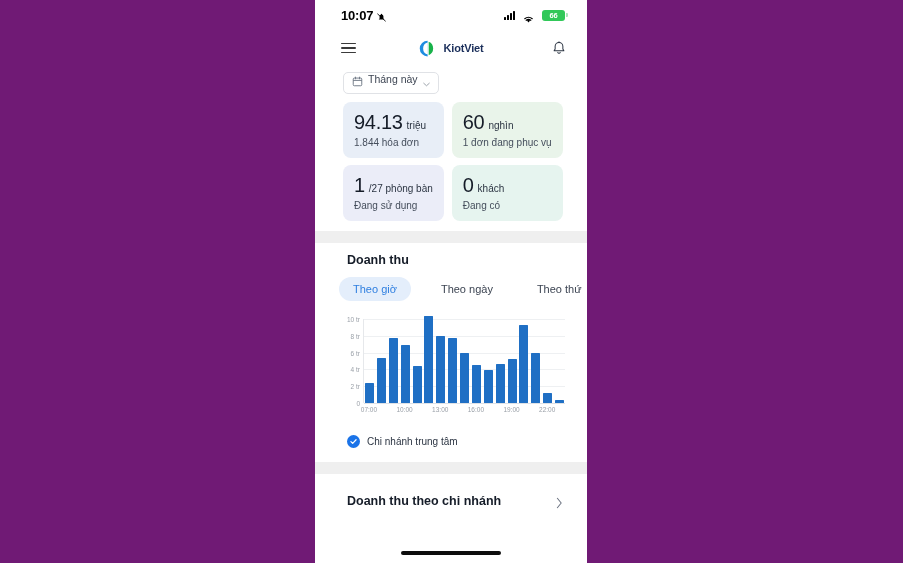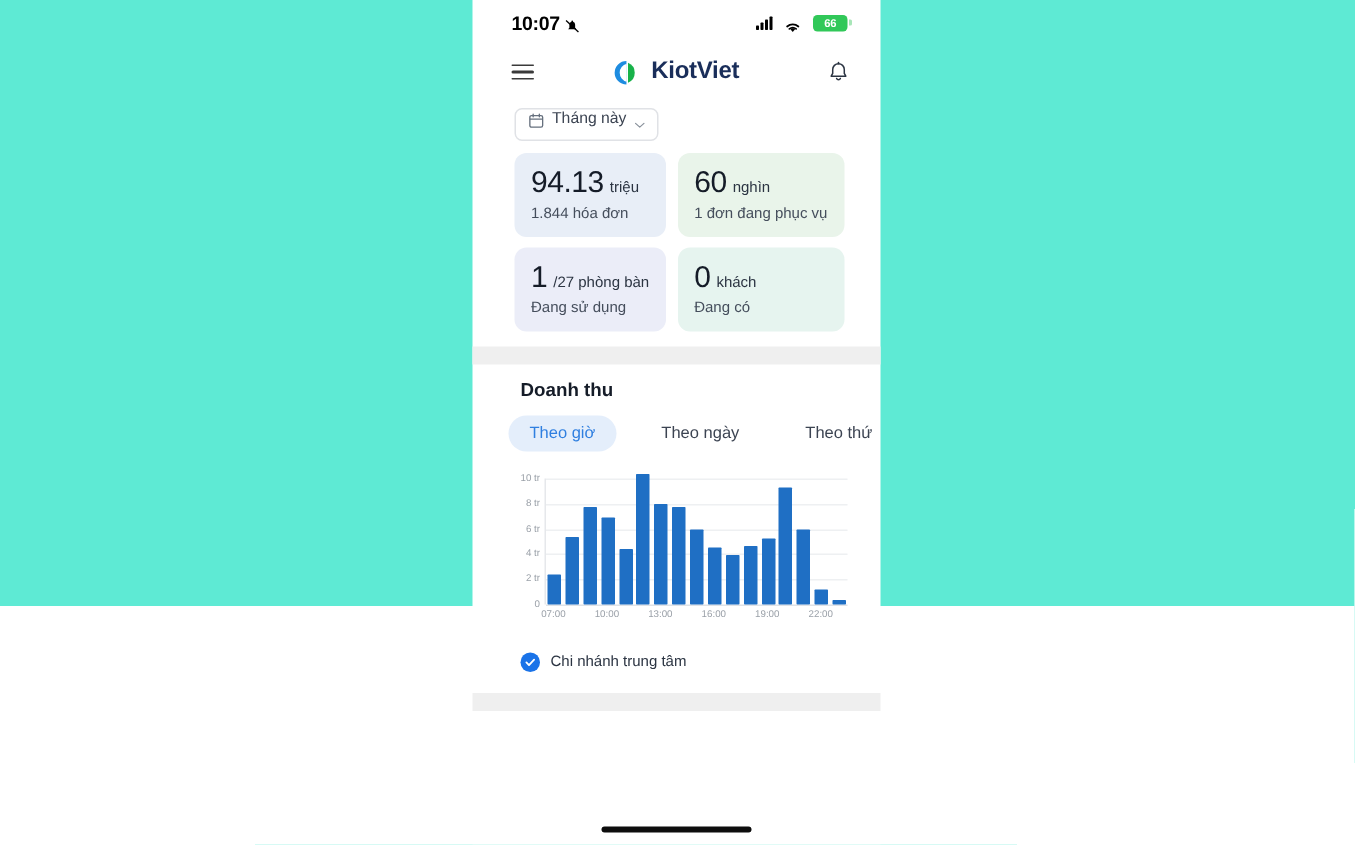--- a/index.html
+++ b/index.html
@@ -4,22 +4,22 @@
 <style>
   * { box-sizing: border-box; margin: 0; padding: 0; }
   html, body {
     width: 903px; height: 563px;
     background: #ffffff;
     font-family: "Liberation Sans", sans-serif;
     overflow: hidden;
   }
   #screen {
     position: relative;
-    width: 903px; height: 404px;
-    background: #5eead4;
+    width: 903px; height: 563px;
+    background: #701a75;
   }
   
   #phone {
     position: absolute;
     left: 315px; top: 0;
     width: 272px; height: 563px;
     background: #ffffff;
     display: flex;
     flex-direction: column;
   }
@@ -74,21 +74,21 @@
   }
   .hamburger { width: 15px; display: flex; flex-direction: column; gap: 3px; cursor: pointer; }
   .hamburger i { display: block; height: 1.6px; background: #3a3a3a; border-radius: 1px; }
   .brand {
     flex: 1;
     display: flex; align-items: center; justify-content: center; gap: 5px;
     margin-left: -6px;
   }
   .brand-logo { width: 21px; height: 21px; }
   .brand-name {
-    font-size: 16px; font-weight: bold; color: #1a2e5a; letter-spacing: -0.2px;
+    font-size: 11px; font-weight: bold; color: #1a2e5a; letter-spacing: -0.2px;
   }
   .bell { width: 16px; height: 17px; cursor: pointer; }
 
   
   .filter-row { padding: 6px 0 8px 28px; }
   .chip {
     display: inline-flex; gap: 5px;
     height: 22px;
     padding: 0 8px;
     border: 1px solid #e0e2e6;
@@ -393,16 +393,24 @@
           <svg viewBox="0 0 14 14" width="9" height="9">
             <path d="M3 7.2l2.7 2.7L11 4.3" fill="none" stroke="#fff" stroke-width="1.9" stroke-linecap="round" stroke-linejoin="round"></path>
           </svg>
         </span>
         <span class="legend-label">Chi nhánh trung tâm</span>
       </div>
     </div>
 
     <div class="band b2" style="margin-top:14px"></div>
 
+    <div class="list-row">
+      <span class="list-row-label">Doanh thu theo chi nhánh</span>
+      <span class="chev-rt">
+        <svg viewBox="0 0 8 14" width="7" height="12">
+          <path d="M1.5 1.5L6 7l-4.5 5.5" fill="none" stroke="#6b7280" stroke-width="1.2" stroke-linecap="round" stroke-linejoin="round"></path>
+        </svg>
+      </span>
+    </div>
 
     <div class="home-ind"></div>
   </div>
 </div>
 
 </body></html>

